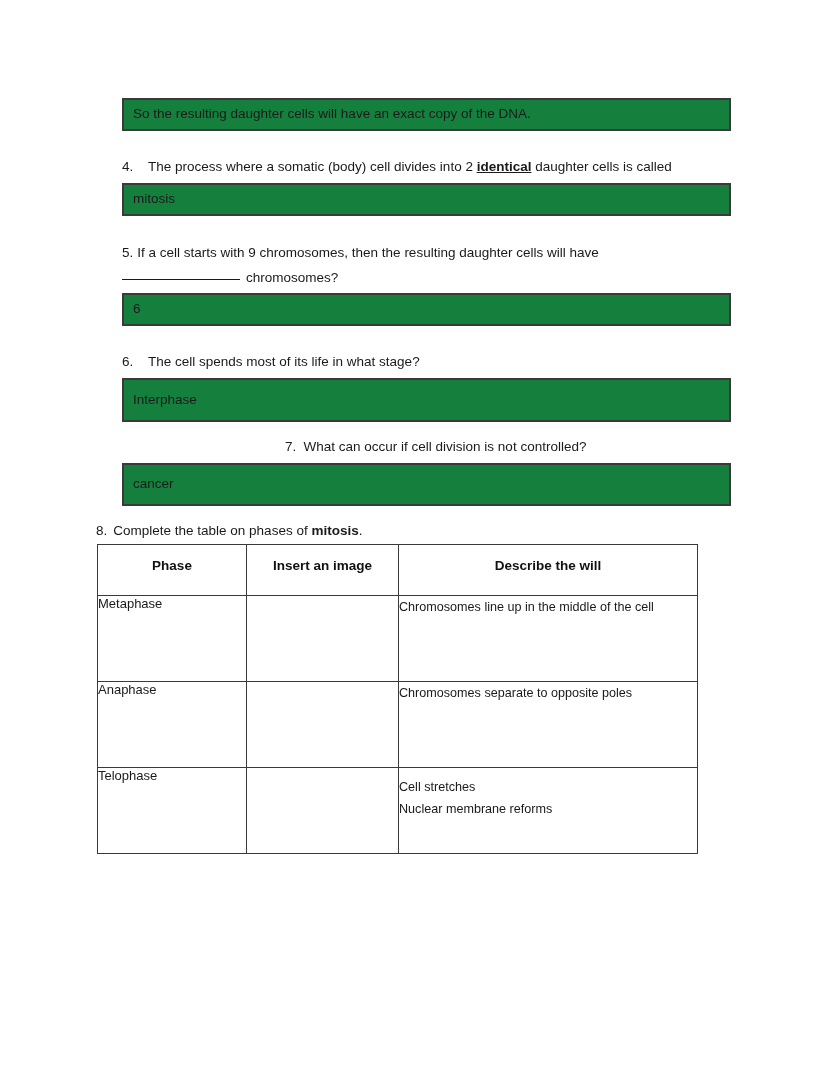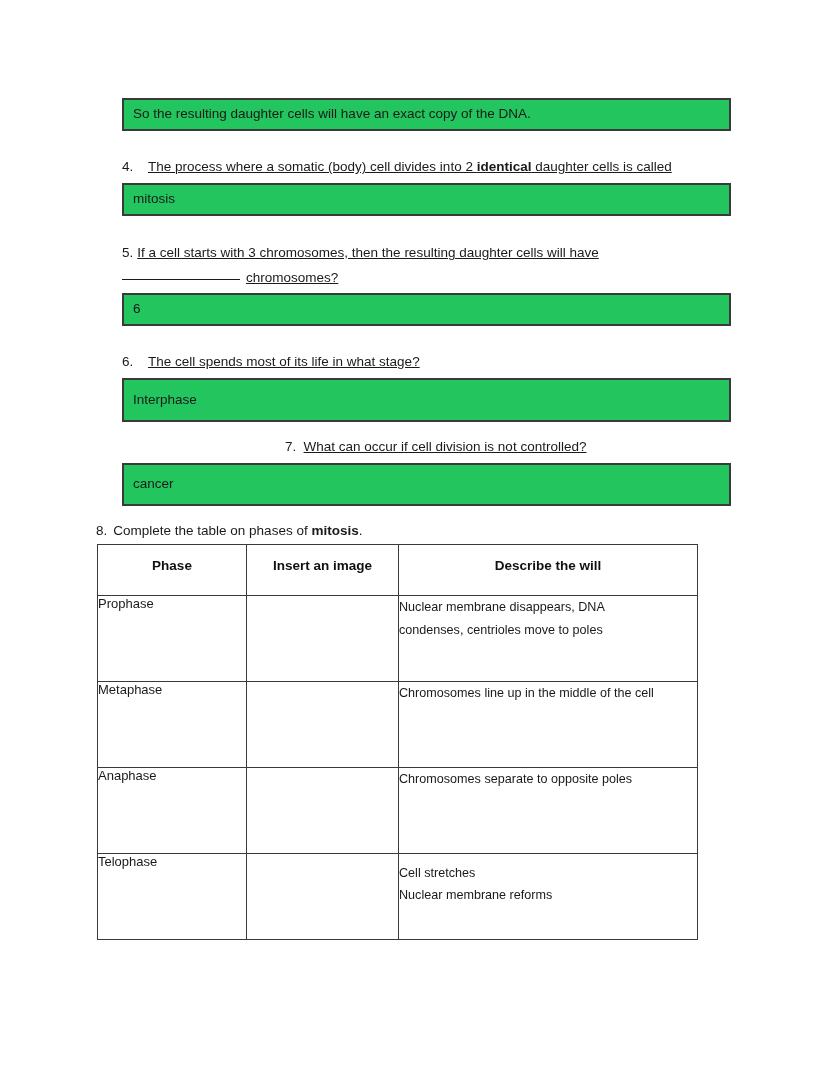--- a/index.html
+++ b/index.html
@@ -22,39 +22,38 @@
     background: #ffffff;
   }
 
   
   .answer-box {
     position: absolute;
     left: 122px;
     width: 609px;
     box-sizing: border-box;
     border: 2px solid #3a3a3a;
-    background: #22c55e;
+    background: #15803d;
     font-size: 13.5px;
     line-height: 1.2;
     color: #1a1a1a;
     padding: 0 0 0 9px;
     display: flex;
     align-items: center;
   }
 
   
   .question {
     position: absolute;
     left: 122px;
     width: 620px;
     font-size: 13.5px;
     line-height: 1.45;
     color: #1a1a1a;
     white-space: nowrap;
-    text-decoration: underline;
   }
   .q-num {
     display: inline-block;
   }
   .q-num.wide {
     width: 26px;
   }
   .q-num.narrow {
     padding-right: 4px;
   }
@@ -154,21 +153,21 @@
   </div>
 
   <div class="question" style="top:157px;">
     <span class="q-num wide">4.</span><span>The process where a somatic (body) cell divides into 2 </span><span class="u">identical</span><span> daughter cells is called</span>
   </div>
   <div class="answer-box" style="top:183px;height:33px;">
     <span>mitosis</span>
   </div>
 
   <div class="question" style="top:243px;">
-    <span class="q-num narrow">5.</span><span>If a cell starts with 3 chromosomes, then the resulting daughter cells will have</span>
+    <span class="q-num narrow">5.</span><span>If a cell starts with 9 chromosomes, then the resulting daughter cells will have</span>
   </div>
   <div class="question" style="top:268px;">
     <span class="blank-line"></span><span>chromosomes?</span>
   </div>
   <div class="answer-box" style="top:293px;height:33px;">
     <span>6</span>
   </div>
 
   <div class="question" style="top:352px;">
     <span class="q-num wide">6.</span><span>The cell spends most of its life in what stage?</span>
@@ -196,28 +195,20 @@
     </colgroup>
     <thead>
       <tr>
         <th>Phase</th>
         <th>Insert an image</th>
         <th>Describe the will</th>
       </tr>
     </thead>
     <tbody>
       <tr>
-        <td class="phase-cell">Prophase</td>
-        <td class="image-cell"></td>
-        <td class="desc-cell">
-          <span class="desc-line">Nuclear membrane disappears, DNA</span>
-          <span class="desc-line">condenses, centrioles move to poles</span>
-        </td>
-      </tr>
-      <tr>
         <td class="phase-cell">Metaphase</td>
         <td class="image-cell"></td>
         <td class="desc-cell">
           <span class="desc-line">Chromosomes line up in the middle of the cell</span>
         </td>
       </tr>
       <tr>
         <td class="phase-cell">Anaphase</td>
         <td class="image-cell"></td>
         <td class="desc-cell">

